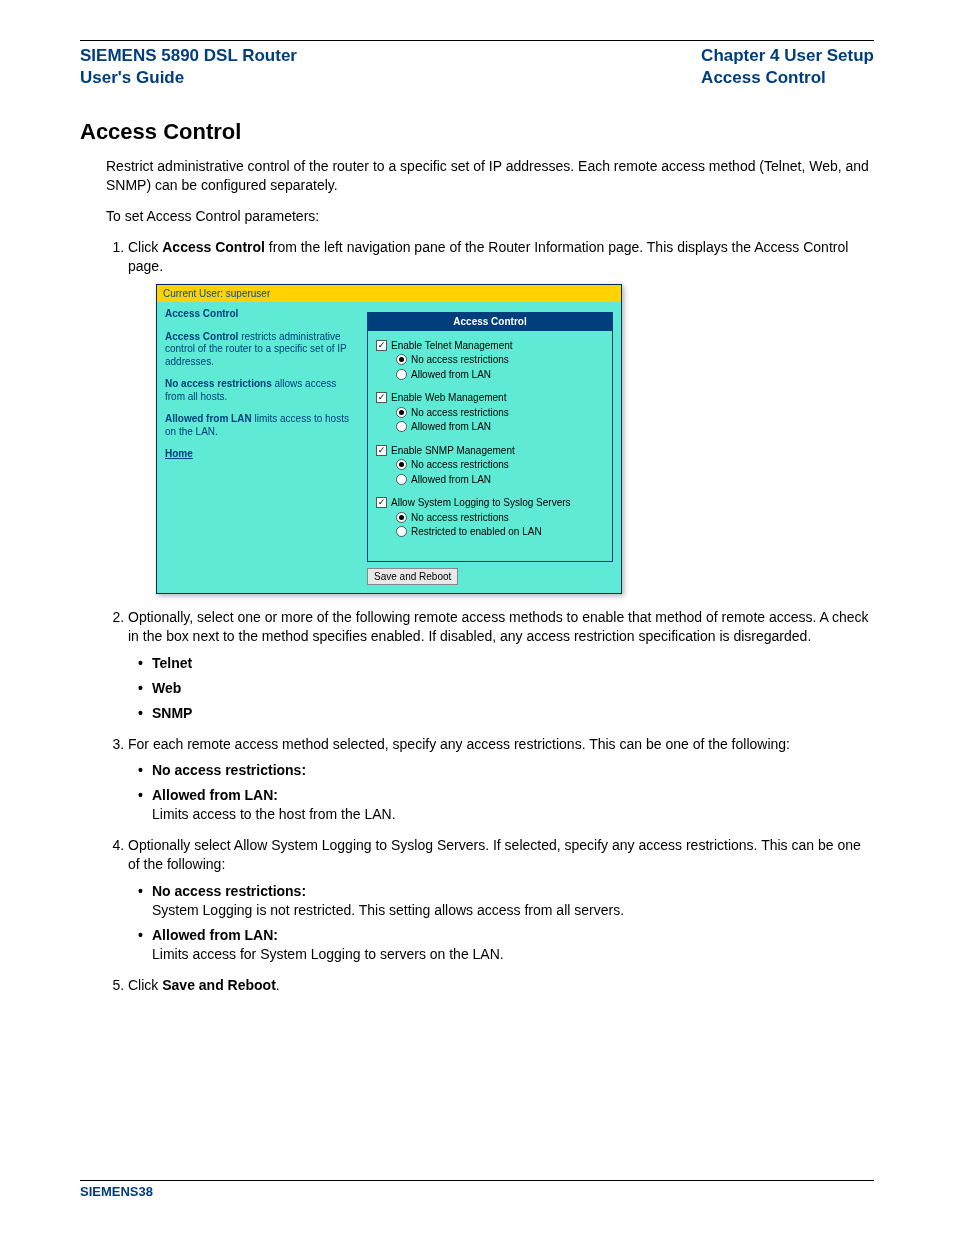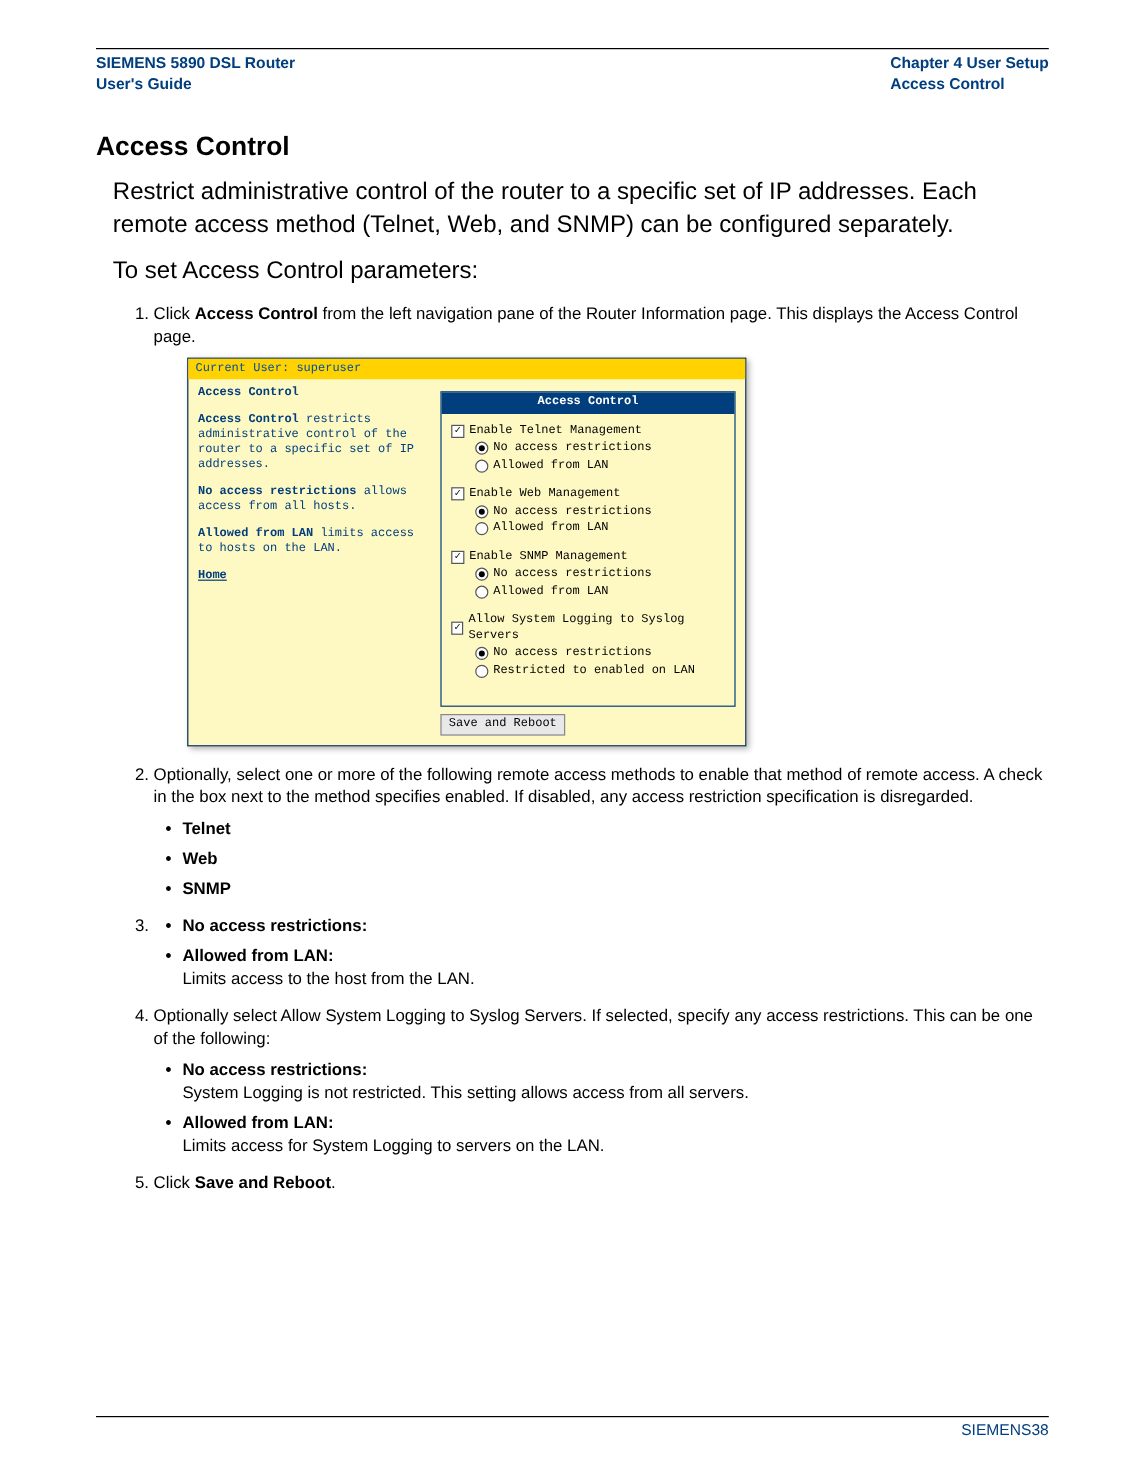--- a/index.html
+++ b/index.html
@@ -15,38 +15,38 @@
     padding: 40px 80px 20px 80px;
     position: relative;
   }
   .hdr-line {
     border-top: 1px solid #000;
     margin-bottom: 4px;
   }
   .hdr {
     display: flex;
     justify-content: space-between;
-    font-size: 13px;
+    font-size: 17px;
     font-weight: bold;
     color: #003e7e;
     margin-bottom: 30px;
   }
   .hdr .left, .hdr .right { line-height: 1.3; }
   .hdr .right { }
   h1.section {
     font-size: 22px;
     font-weight: bold;
     margin: 10px 0 12px 0;
     color: #000;
   }
   .body-text {
-    font-size: 20px;
+    font-size: 14px;
     color: #000;
     line-height: 1.35;
-    margin-left: 14px;
+    margin-left: 26px;
   }
   .body-text p { margin: 0 0 12px 0; }
   ol.steps {
     font-size: 14px;
     margin: 0 0 0 26px;
     padding-left: 22px;
   }
   ol.steps > li { margin-bottom: 12px; line-height: 1.35; }
   ul.bullets {
     list-style: none;
@@ -64,22 +64,22 @@
     position: absolute;
     left: 0;
     font-weight: bold;
   }
   .b { font-weight: bold; }
   
   .shot-wrap { margin: 8px 0 14px 28px; }
   .shot {
     width: 464px;
     border: 1px solid #002a5c;
-    font-family: Liberation Mono, monospace;
-    background: #fef9c3;
+    font-family: Liberation Sans, sans-serif;
+    background: #5eead4;
     box-shadow: 2px 2px 5px rgba(0,0,0,0.3);
   }
   .shot .userbar {
     background: #ffd200;
     color: #034ea2;
     font-size: 10px;
     padding: 2px 6px;
     font-weight: normal;
   }
   .shot .cols { display: flex; }
@@ -160,23 +160,23 @@
   }
   .ftr {
     position: absolute;
     left: 80px;
     right: 80px;
     bottom: 36px;
   }
   .ftr-line { border-top: 1px solid #000; margin-bottom: 3px; }
   .ftr-row {
     display: flex;
-    justify-content: flex-end;
+    justify-content: flex-start;
     font-size: 13px;
-    font-weight: normal;
+    font-weight: bold;
     color: #003e7e;
   }
 </style>
 </head>
 <body>
 
 <div class="page">
   <div class="hdr-line"></div>
   <div class="hdr">
     <div class="left">
@@ -291,20 +291,21 @@
     <li>
       <span>Optionally, select one or more of the following remote access methods to enable that method of remote access. A check in the box next to the method specifies enabled. If disabled, any access restriction specification is disregarded.</span>
       <ul class="bullets">
         <li><span class="b">Telnet</span></li>
         <li><span class="b">Web</span></li>
         <li><span class="b">SNMP</span></li>
       </ul>
     </li>
 
     <li>
+      <span>For each remote access method selected, specify any access restrictions. This can be one of the following:</span>
       <ul class="bullets">
         <li><span class="b">No access restrictions:</span><br></li>
         <li><span class="b">Allowed from LAN:</span><br><span>Limits access to the host from the LAN.</span></li>
       </ul>
     </li>
 
     <li>
       <span>Optionally select Allow System Logging to Syslog Servers. If selected, specify any access restrictions. This can be one of the following:</span>
       <ul class="bullets">
         <li><span class="b">No access restrictions:</span><br><span>System Logging is not restricted. This setting allows access from all servers.</span></li>

